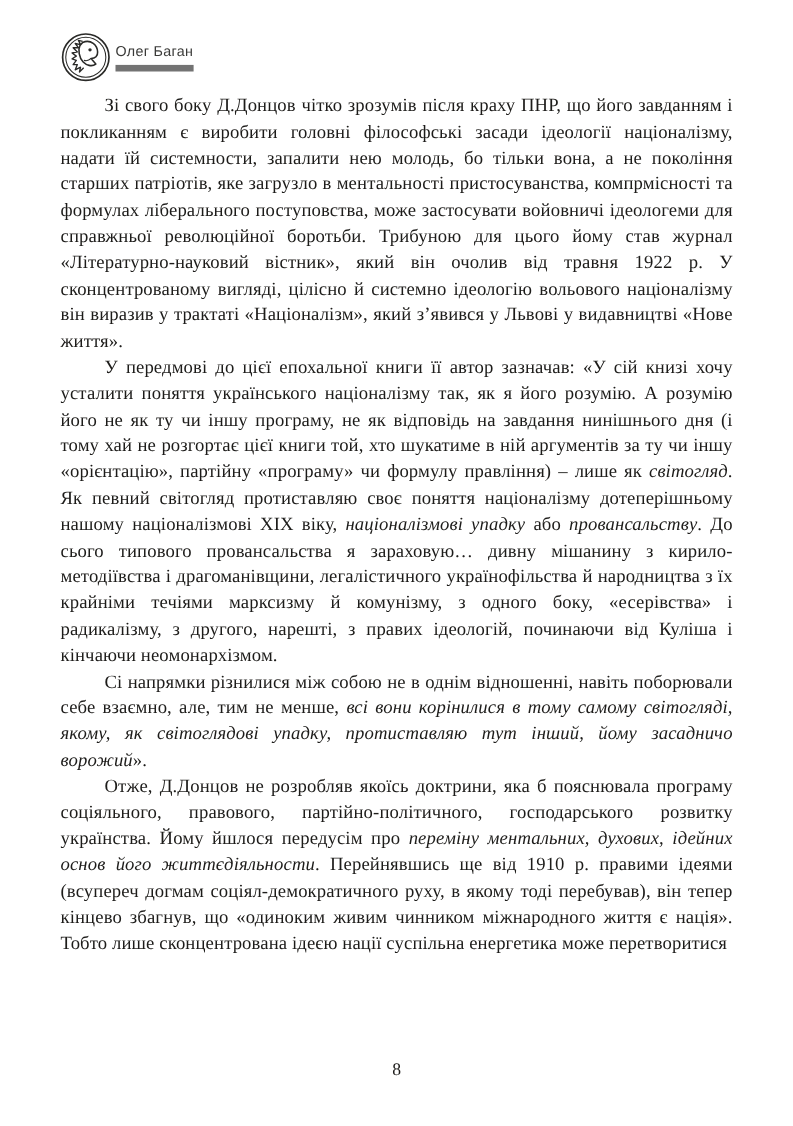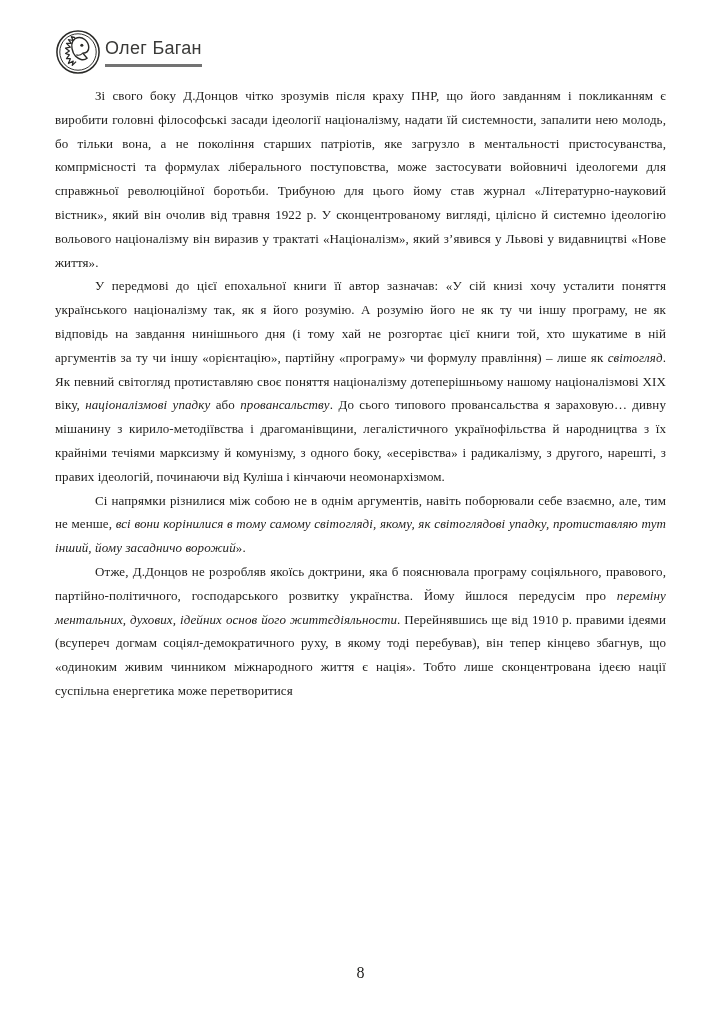--- a/index.html
+++ b/index.html
@@ -32,34 +32,34 @@
   .logo {
     width: 46px;
     height: 46px;
     flex: 0 0 auto;
     margin-right: 4px;
   }
   .logo svg { width: 46px; height: 46px; display: block; }
   .author-block { display: flex; flex-direction: column; }
   .author-name {
     font-family: "Liberation Sans", sans-serif;
-    font-size: 18px;
+    font-size: 13px;
     color: #3a3a38;
     letter-spacing: 0.3px;
     display: inline-block;
     padding-bottom: 5px;
-    border-bottom: 3px solid #737373;
+    border-bottom: 6px solid #737373;
   }
   
   .page-body {
     margin-top: 6px;
   }
   .para {
     margin: 0;
-    font-size: 13px;
+    font-size: 17px;
     line-height: 23.8px;
     text-align: justify;
     text-indent: 40px;
     letter-spacing: 0.1px;
     hyphens: auto;
     -webkit-hyphens: auto;
   }
   .para .rn { font-style: normal; font-weight: normal; }
   .para .bi { font-style: italic; font-weight: normal; }
   
@@ -94,21 +94,21 @@
     </span>
     <span class="author-block">
       <span class="author-name">Олег Баган</span>
     </span>
   </header>
 
   <main class="page-body">
 
   <p class="para"><span class="rn">Зі свого боку Д.Донцов чітко зрозумів після краху ПНР, що його завданням і покликанням є виробити головні філософські засади ідеології націоналізму, надати їй системности, запалити нею молодь, бо тільки вона, а не покоління старших патріотів, яке загрузло в ментальності пристосуванства, компрмісності та формулах ліберального поступовства, може застосувати войовничі ідеологеми для справжньої революційної боротьби. Трибуною для цього йому став журнал «Літературно-науковий вістник», який він очолив від травня 1922 р. У сконцентрованому вигляді, цілісно й системно ідеологію вольового націоналізму він виразив у трактаті «Націоналізм», який з’явився у Львові у видавництві «Нове життя».</span></p>
       <p class="para"><span class="rn">У передмові до цієї епохальної книги її автор зазначав: «У сій книзі хочу усталити поняття українського націоналізму так, як я його розумію. А розумію його не як ту чи іншу програму, не як відповідь на завдання нинішнього дня (і тому хай не розгортає цієї книги той, хто шукатиме в ній аргументів за ту чи іншу «орієнтацію», партійну «програму» чи формулу правління) – лише як </span><span class="bi">світогляд</span><span class="rn">. Як певний світогляд протиставляю своє поняття націоналізму дотеперішньому нашому націоналізмові XIX віку, </span><span class="bi">націоналізмові упадку</span><span class="rn"> або </span><span class="bi">провансальству</span><span class="rn">. До сього типового провансальства я зараховую… дивну мішанину з кирило-методіївства і драгоманівщини, легалістичного українофільства й народництва з їх крайніми течіями марксизму й комунізму, з одного боку, «есерівства» і радикалізму, з другого, нарешті, з правих ідеологій, починаючи від Куліша і кінчаючи неомонархізмом.</span></p>
-      <p class="para"><span class="rn">Сі напрямки різнилися між собою не в однім аргументів, навіть поборювали себе взаємно, але, тим не менше, </span><span class="bi">всі вони корінилися в тому самому світогляді, якому, як світоглядові упадку, протиставляю тут інший, йому засадничо ворожий</span><span class="rn">».</span></p>
+      <p class="para"><span class="rn">Сі напрямки різнилися між собою не в однім відношенні, навіть поборювали себе взаємно, але, тим не менше, </span><span class="bi">всі вони корінилися в тому самому світогляді, якому, як світоглядові упадку, протиставляю тут інший, йому засадничо ворожий</span><span class="rn">».</span></p>
       <p class="para"><span class="rn">Отже, Д.Донцов не розробляв якоїсь доктрини, яка б пояснювала програму соціяльного, правового, партійно-політичного, господарського розвитку українства. Йому йшлося передусім про </span><span class="bi">переміну ментальних, духових, ідейних основ його життєдіяльности</span><span class="rn">. Перейнявшись ще від 1910 р. правими ідеями (всупереч догмам соціял-демократичного руху, в якому тоді перебував), він тепер кінцево збагнув, що «одиноким живим чинником міжнародного життя є нація». Тобто лише сконцентрована ідеєю нації суспільна енергетика може перетворитися</span></p>
     </main>
 
   <footer class="page-footer">
     <span class="page-number">8</span>
   </footer>
 
 </div>
 
 </body></html>

